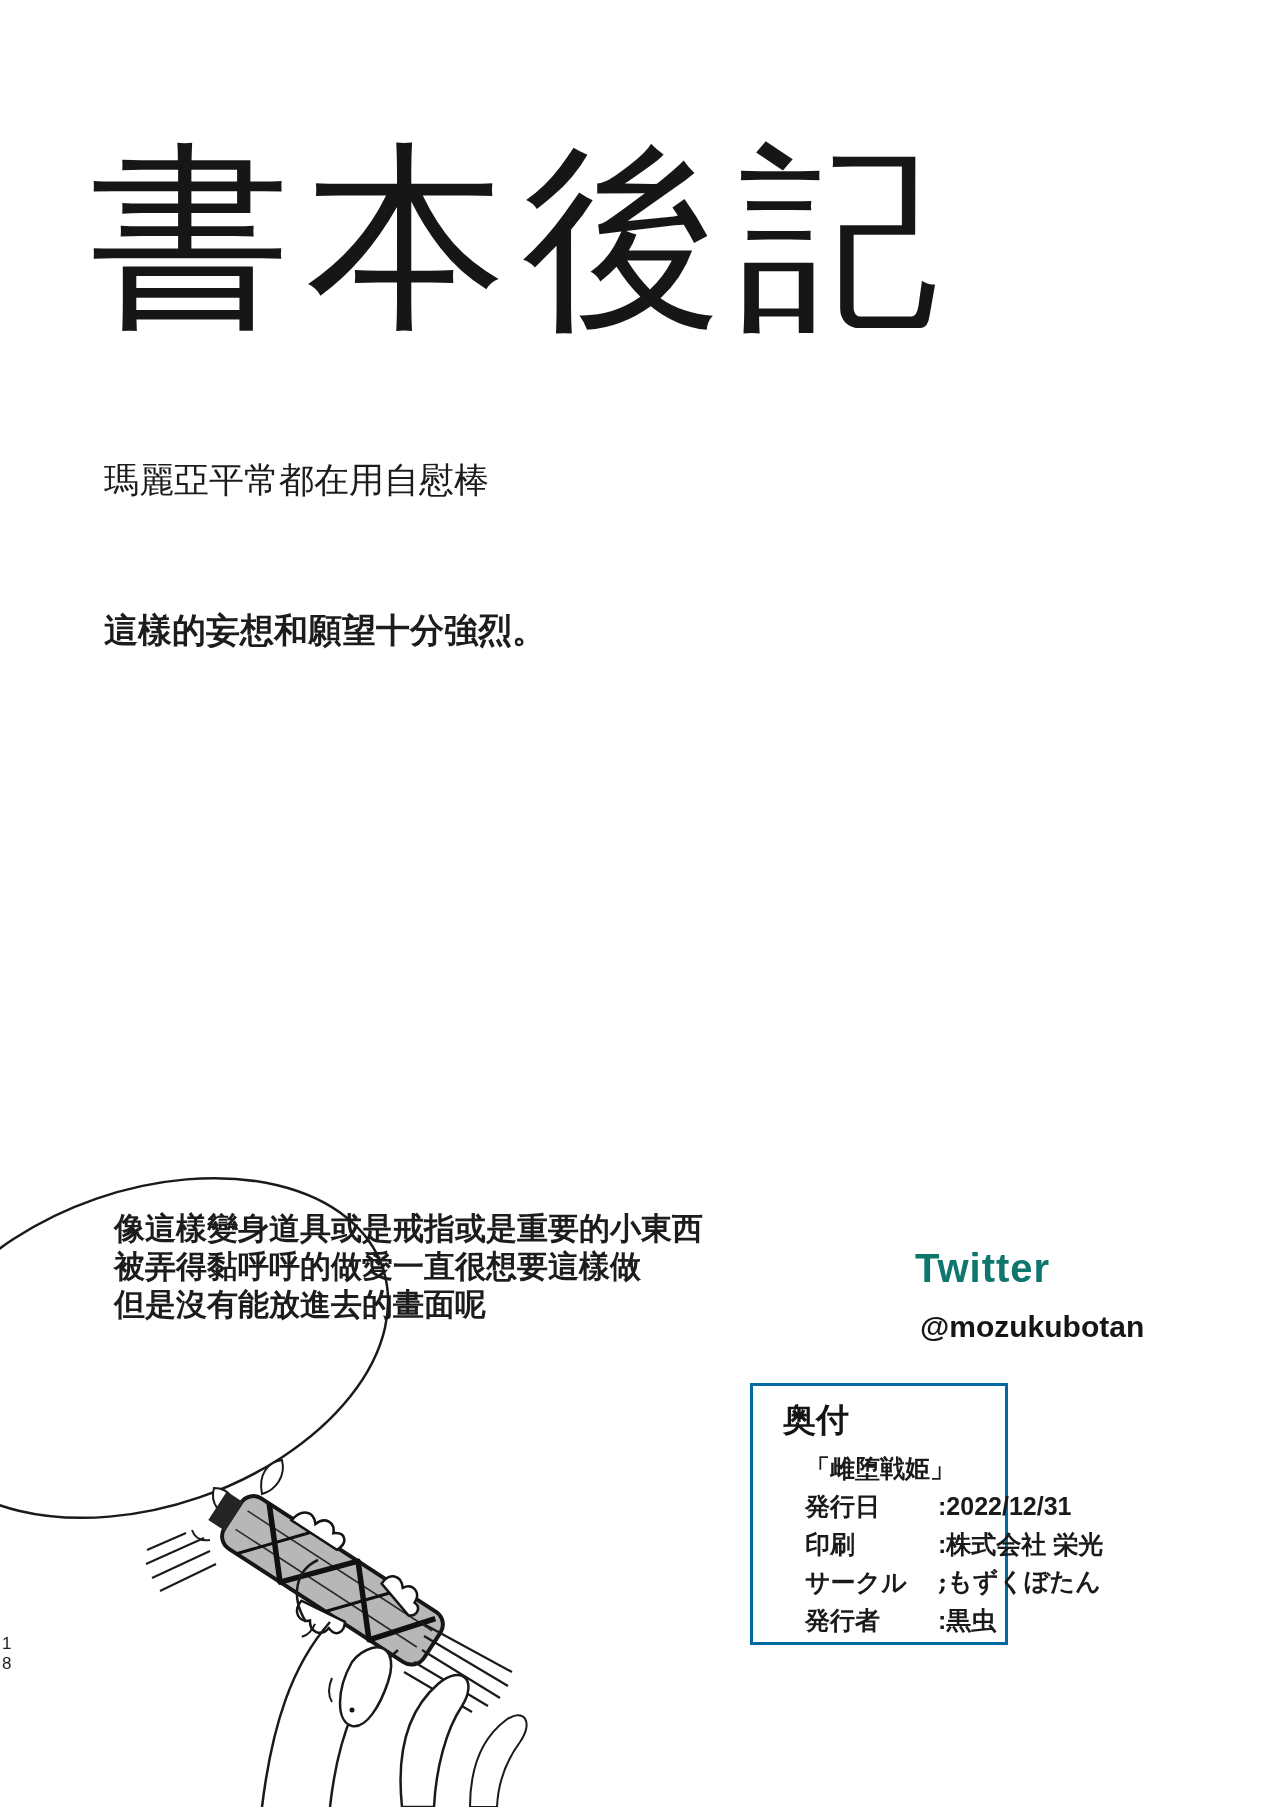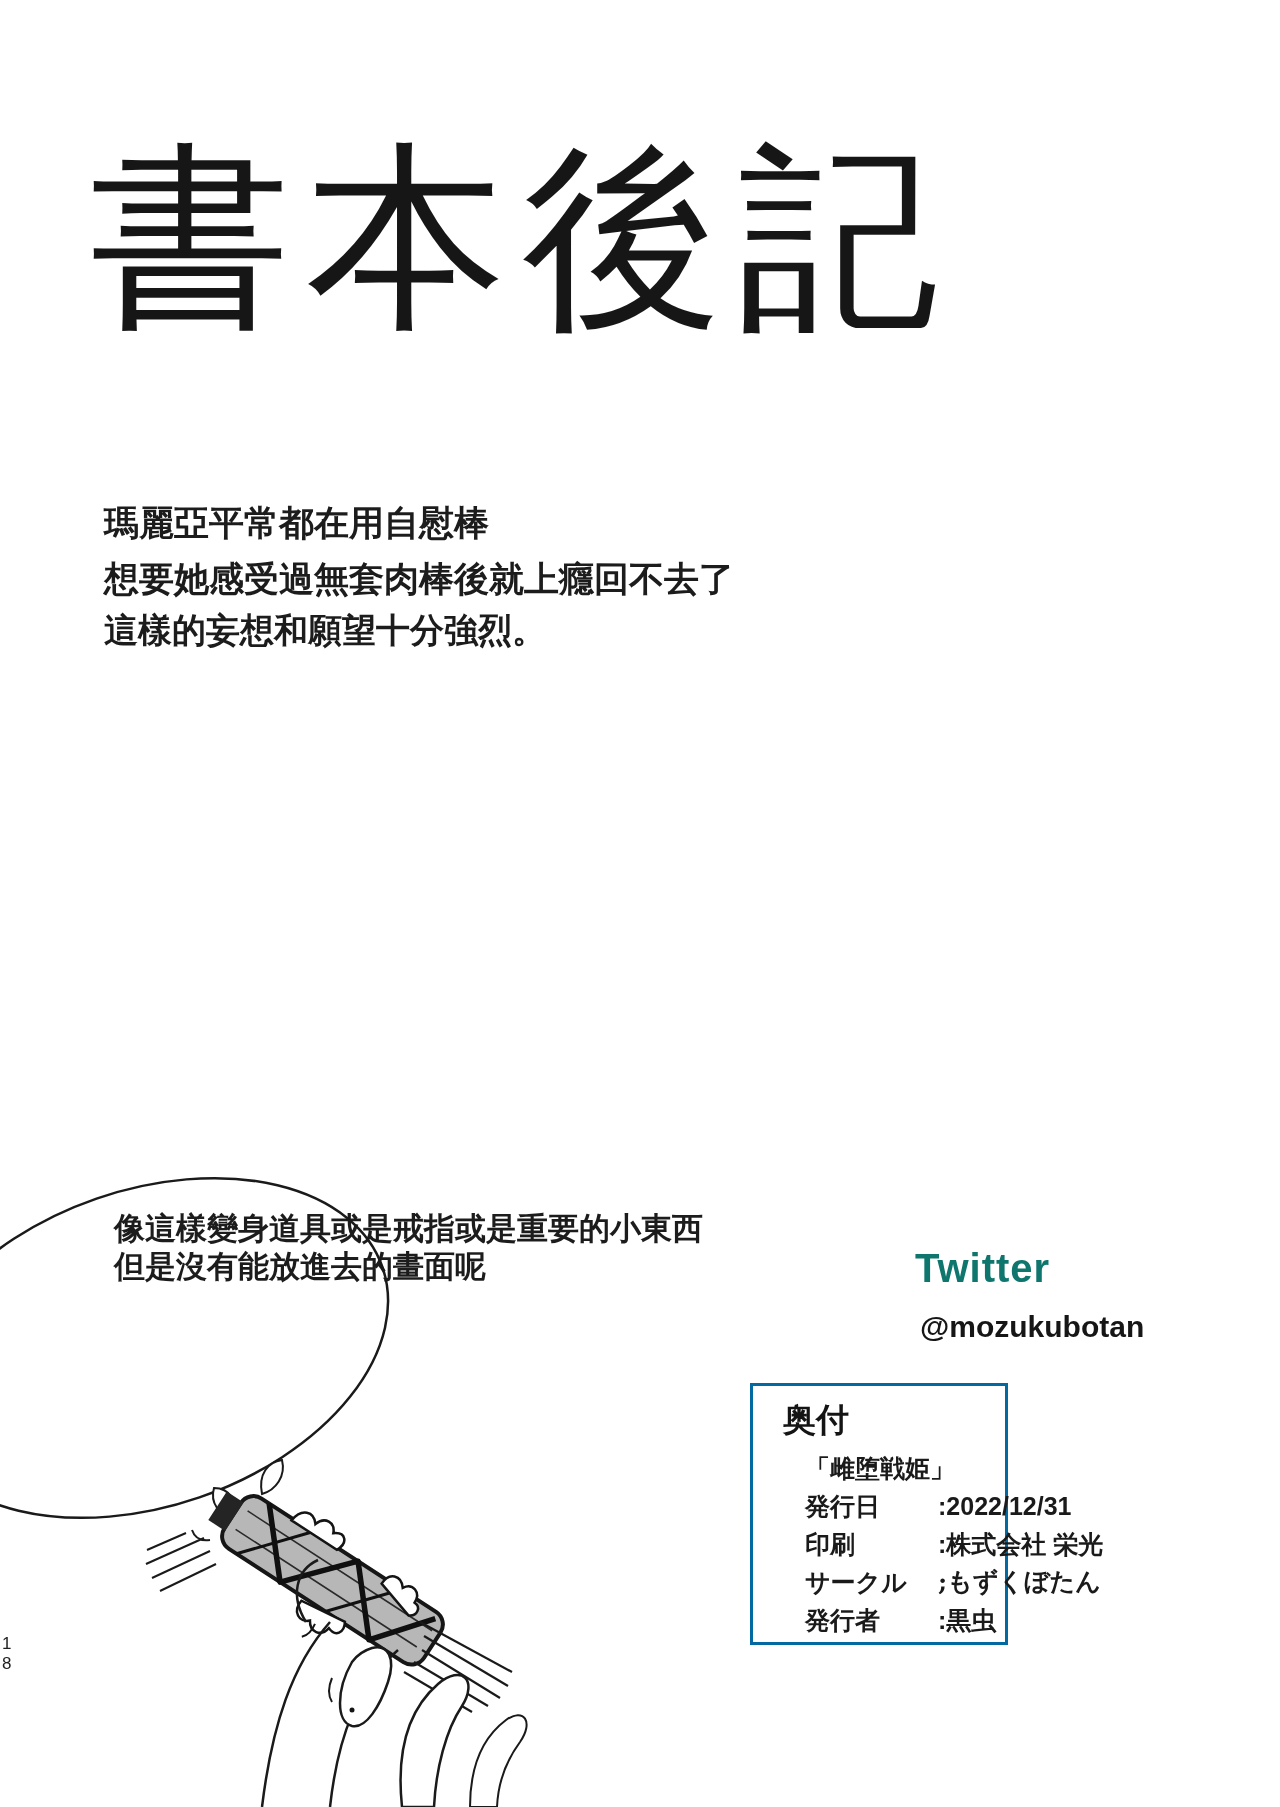--- a/index.html
+++ b/index.html
@@ -23,24 +23,24 @@
     font-size: 200px;
     line-height: 1.0;
     font-weight: 400;
     letter-spacing: 16px;
     white-space: nowrap;
     color: #161616;
   }
 
   .para-main {
     left: 104px;
-    top: 495px;
+    top: 452px;
     font-size: 35px;
     line-height: 56px;
-    font-weight: 700;
+    font-weight: 400;
     white-space: nowrap;
     color: #1c1c1c;
   }
   .para-sub {
     left: 104px;
     top: 604px;
     font-size: 34px;
     line-height: 52px;
     font-weight: 700;
     white-space: nowrap;
@@ -120,27 +120,27 @@
     height: 657px;
   }
 </style>
 </head>
 <body>
 
 <div class="abs page-title">書本後記</div>
 
 <div class="abs para-main">
   <div>瑪麗亞平常都在用自慰棒</div>
-  <div>想要她感受過無套肉棒後就上癮回不去了</div>
 </div>
 
 <div class="abs para-sub">這樣的妄想和願望十分強烈。</div>
 
 <div class="abs note-block">
   <div>像這樣變身道具或是戒指或是重要的小東西</div>
+  <div>被弄得黏呼呼的做愛一直很想要這樣做</div>
   <div>但是沒有能放進去的畫面呢</div>
 </div>
 
 <div class="abs twitter-label">Twitter</div>
 <div class="abs twitter-handle">@mozukubotan</div>
 
 <div class="abs colophon">
   <div class="colophon-header">奥付</div>
   <div class="colophon-body">
     <div>「雌堕戦姫」</div>

